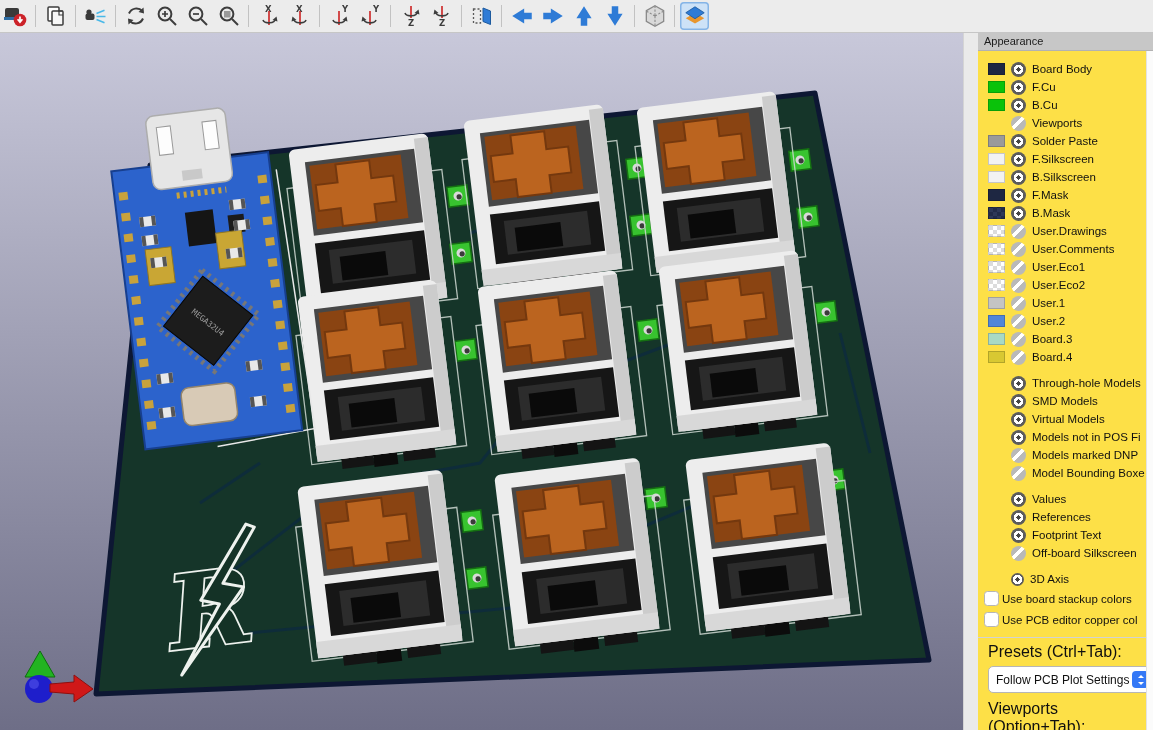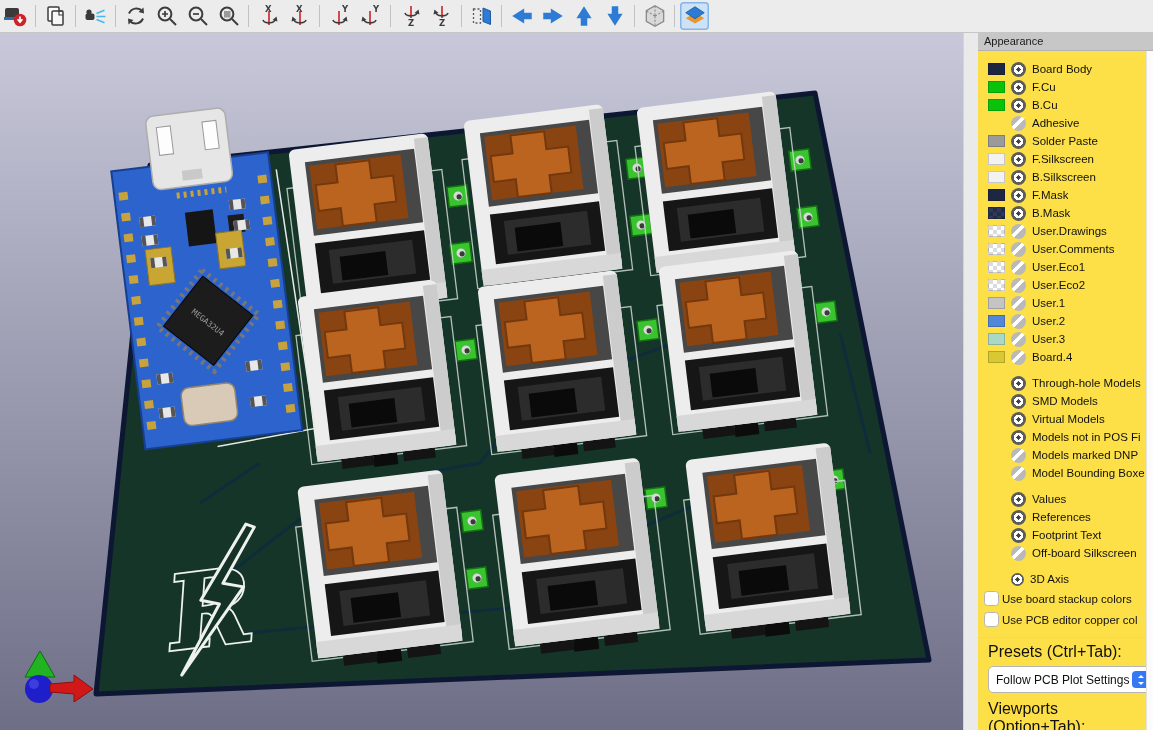--- a/index.html
+++ b/index.html
@@ -347,21 +347,21 @@
         <span class="lbl">F.Cu</span>
       </div>
     <div class="prow">
         <span class="swatch" style="background: rgb(10, 194, 10);"></span>
         <span class="eye on"></span>
         <span class="lbl">B.Cu</span>
       </div>
     <div class="prow">
         <span class="swatch none"></span>
         <span class="eye off"></span>
-        <span class="lbl">Adhesive</span>
+        <span class="lbl">Viewports</span>
       </div>
     <div class="prow">
         <span class="swatch" style="background: rgb(154, 154, 154);"></span>
         <span class="eye on"></span>
         <span class="lbl">Solder Paste</span>
       </div>
     <div class="prow">
         <span class="swatch" style="background: rgb(242, 242, 242);"></span>
         <span class="eye on"></span>
         <span class="lbl">F.Silkscreen</span>
@@ -407,21 +407,21 @@
         <span class="lbl">User.1</span>
       </div>
     <div class="prow">
         <span class="swatch" style="background: rgb(81, 134, 216);"></span>
         <span class="eye off"></span>
         <span class="lbl">User.2</span>
       </div>
     <div class="prow">
         <span class="swatch" style="background: rgb(169, 217, 197);"></span>
         <span class="eye off"></span>
-        <span class="lbl">User.3</span>
+        <span class="lbl">Board.3</span>
       </div>
     <div class="prow">
         <span class="swatch" style="background: rgb(216, 200, 50);"></span>
         <span class="eye off"></span>
         <span class="lbl">Board.4</span>
       </div>
 
     <div class="sgap"></div>
 
     <div class="prow">

